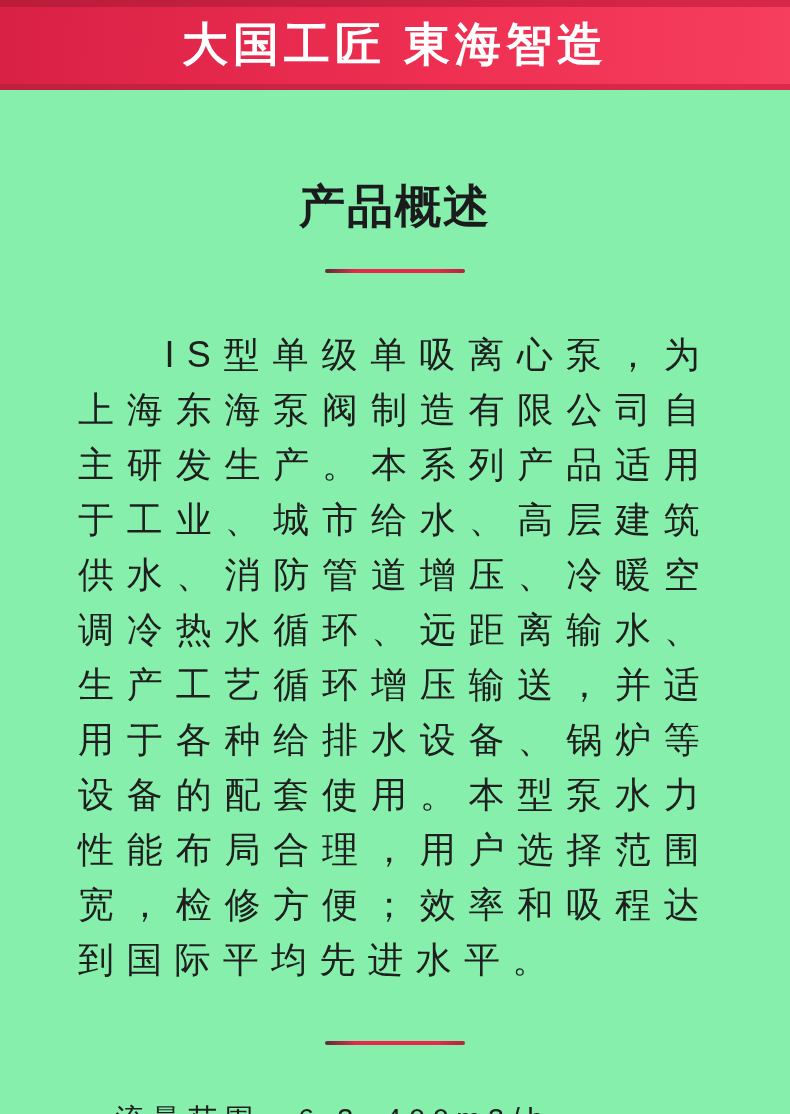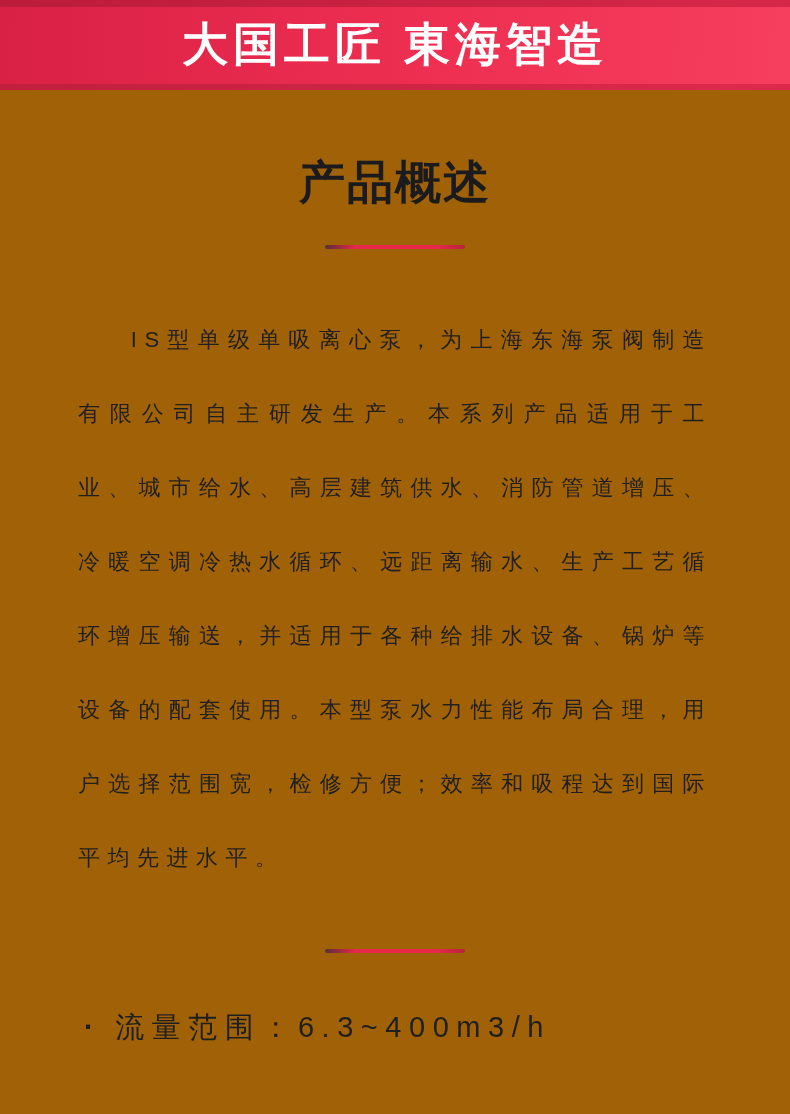--- a/index.html
+++ b/index.html
@@ -6,21 +6,21 @@
     margin: 0;
     padding: 0;
     background: #ffffff;
     font-family: "Liberation Sans", sans-serif;
   }
   .page {
     position: relative;
     width: 790px;
     height: 1114px;
     margin: 0 auto;
-    background: #a16207;
+    background: #86efac;
     overflow: hidden;
     color: #1f1f1f;
   }
 
   
   .ribbon {
     position: relative;
     width: 100%;
     height: 90px;
     background: linear-gradient(93deg, #d92145 0%, #ee2f52 55%, #f63e5e 100%);
@@ -46,43 +46,43 @@
     position: relative;
     z-index: 1;
     color: #ffffff;
     font-size: 46px;
     font-weight: bold;
     letter-spacing: 5px;
     white-space: nowrap;
   }
 
   
-  .section-overview { margin-top: 62px; }
+  .section-overview { margin-top: 86px; }
   .section-conditions { margin-top: 54px; }
   .section-title {
     text-align: center;
     font-size: 46px;
     font-weight: bold;
     color: #1b1b1d;
     letter-spacing: 2px;
   }
   .title-underline {
     width: 140px;
     height: 4px;
     margin: 14px auto 0 auto;
     background: linear-gradient(90deg, #5a2e38, #e7284c 22%, #e7284c 80%, #b5233e);
     border-radius: 2px;
   }
 
   
   .overview-paragraph {
     width: 634px;
     margin: 54px auto 0 auto;
-    font-size: 22px;
-    line-height: 74px;
+    font-size: 36px;
+    line-height: 55px;
     letter-spacing: 0.34em;
     text-align: justify;
     text-indent: 2.4em;
     color: #1f1f1f;
   }
 
   
   .conditions-list {
     list-style: none;
     margin: 52px 0 0 0;

